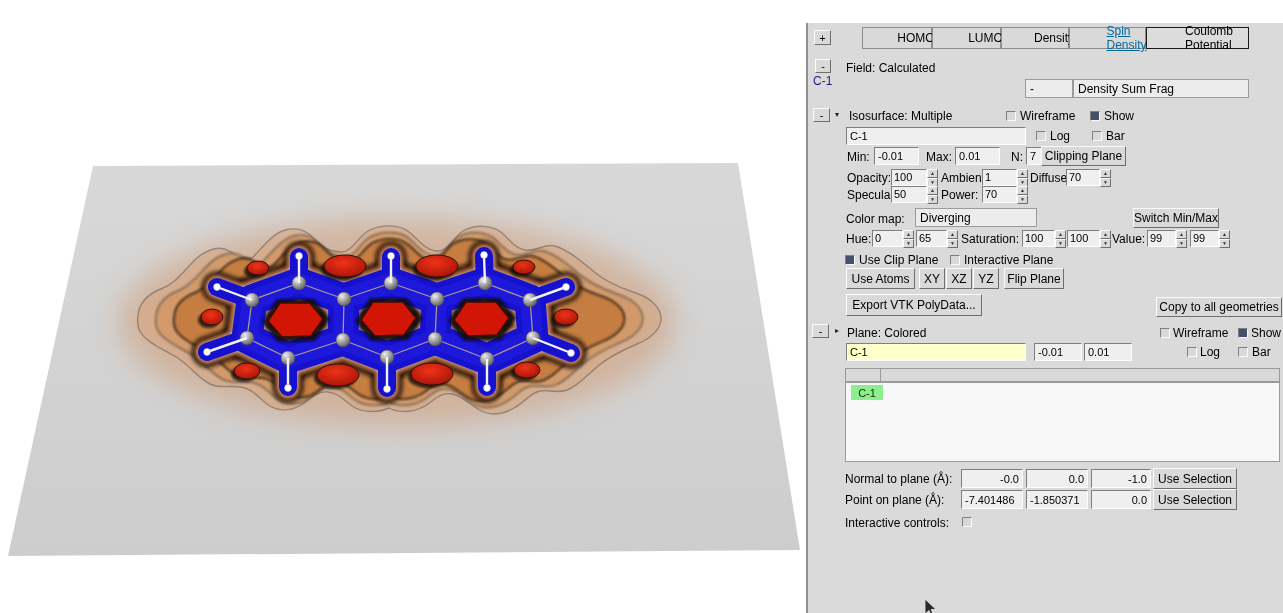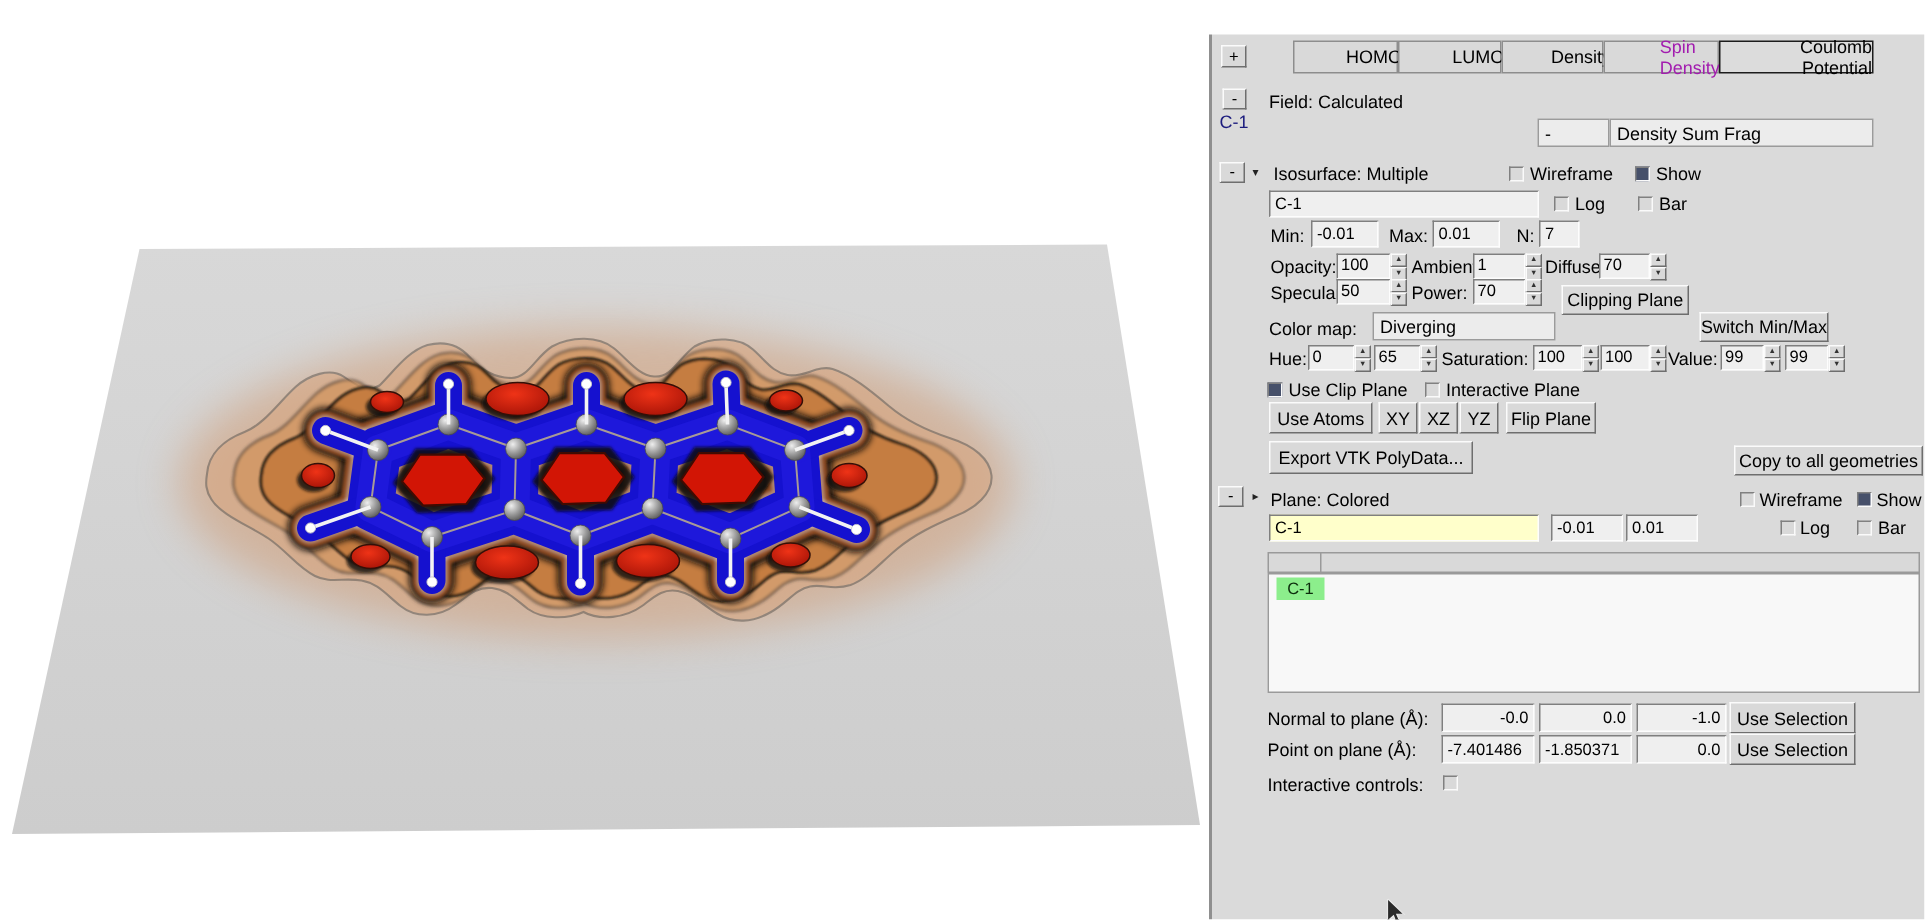--- a/index.html
+++ b/index.html
@@ -33,22 +33,22 @@
   .entry.yellow { background:#ffffcb; }
   .fsel { position:absolute; box-sizing:border-box; background:#ececec;
           border:1px solid #9b9b9b; display:flex; align-items:center;
           padding:0 4px; font-size:12px; white-space:nowrap; overflow:hidden; }
   .ind { position:absolute; width:10px; height:10px; box-sizing:border-box;
          background:#d9d9d9; border:1px solid; border-color:#808080 #fafafa #fafafa #808080; }
   .ind.checked { background:#46506a; }
   .tab { position:absolute; top:27px; height:22px; box-sizing:border-box;
          background:#d9d9d9; border:1px solid #8d8d8d;
          display:flex; align-items:center; justify-content:center; font-size:12px;padding-left:38px; }
-  .tab.active { border:1px solid #1c1c1c; background:#dcdcdc;text-align:right; }
-  .tab.disabled { color:#a21caf; }
+  .tab.active { border:1px solid #1c1c1c; background:#dcdcdc; }
+  .tab.disabled { color:#0369a1;text-decoration:underline; }
   .spin { position:absolute; height:17px; display:flex; box-sizing:border-box; }
   .spin-val { flex:1; background:#efefef; border:1px solid;
               border-color:#7f7f7f #fdfdfd #fdfdfd #7f7f7f;
               font-size:11px; line-height:14px; padding:0 2px; overflow:hidden; }
   .spin-arr { width:11px; display:flex; flex-direction:column; }
   .spin-arr span { flex:1; font-size:5px; line-height:7px; text-align:center;
                    background:#d9d9d9; color:#333; border:1px solid;
                    border-color:#fbfbfb #6e6e6e #6e6e6e #fbfbfb; }
   .list-h  { position:absolute; box-sizing:border-box; background:#d9d9d9; border:1px solid #9a9a9a; }
   .list-body { position:absolute; box-sizing:border-box; background:#f8f8f8; border:1px solid #9a9a9a; }
@@ -220,21 +220,21 @@
   <div class="lab" style="left:1050px;top:129px;">Log</div>
   <span class="ind" style="left:1092px;top:131px;"></span>
   <div class="lab" style="left:1106px;top:129px;">Bar</div>
 
   <div class="lab" style="left:847px;top:150px;">Min:</div>
   <div class="entry" style="left:874px;top:147px;width:45px;height:18px;">-0.01</div>
   <div class="lab" style="left:926px;top:150px;">Max:</div>
   <div class="entry" style="left:955px;top:147px;width:45px;height:18px;">0.01</div>
   <div class="lab" style="left:1011px;top:150px;">N:</div>
   <div class="entry" style="left:1026px;top:147px;width:27px;height:18px;">7</div>
-  <div class="btn" style="left:1041px;top:146px;width:85px;height:20px;margin-top:44px;">Clipping Plane</div>
+  <div class="btn" style="left:1041px;top:146px;width:85px;height:20px;">Clipping Plane</div>
 
   <div class="lab" style="left:847px;top:171px;">Opacity:</div>
   <span class="spin" style="left:891px;top:169px;width:47px;">
     <span class="spin-val">100</span>
       <span class="spin-arr">
         <span>▲</span>
         <span>▼</span>
       </span>
   </span>
   <div class="lab" style="left:941px;top:171px;">Ambient:</div>

